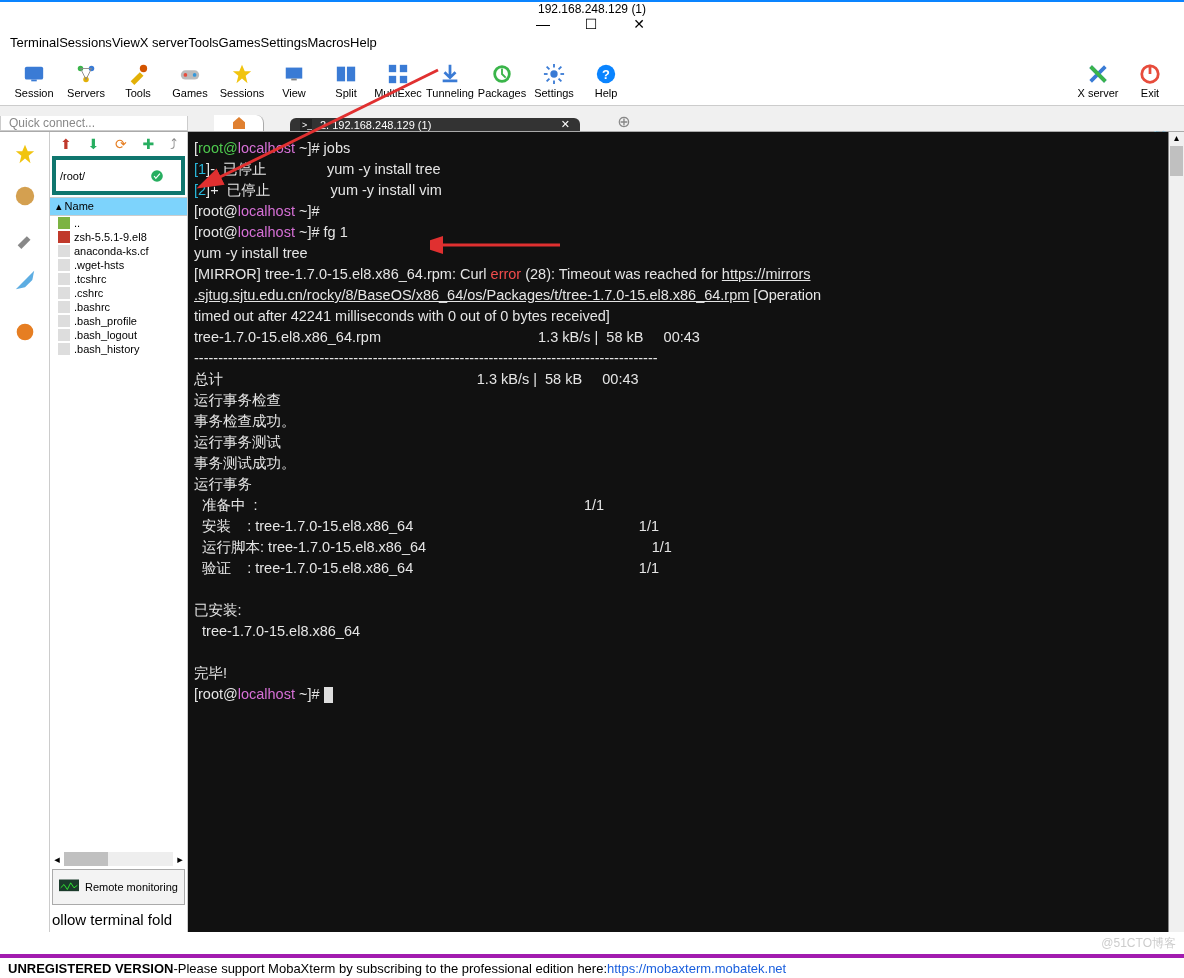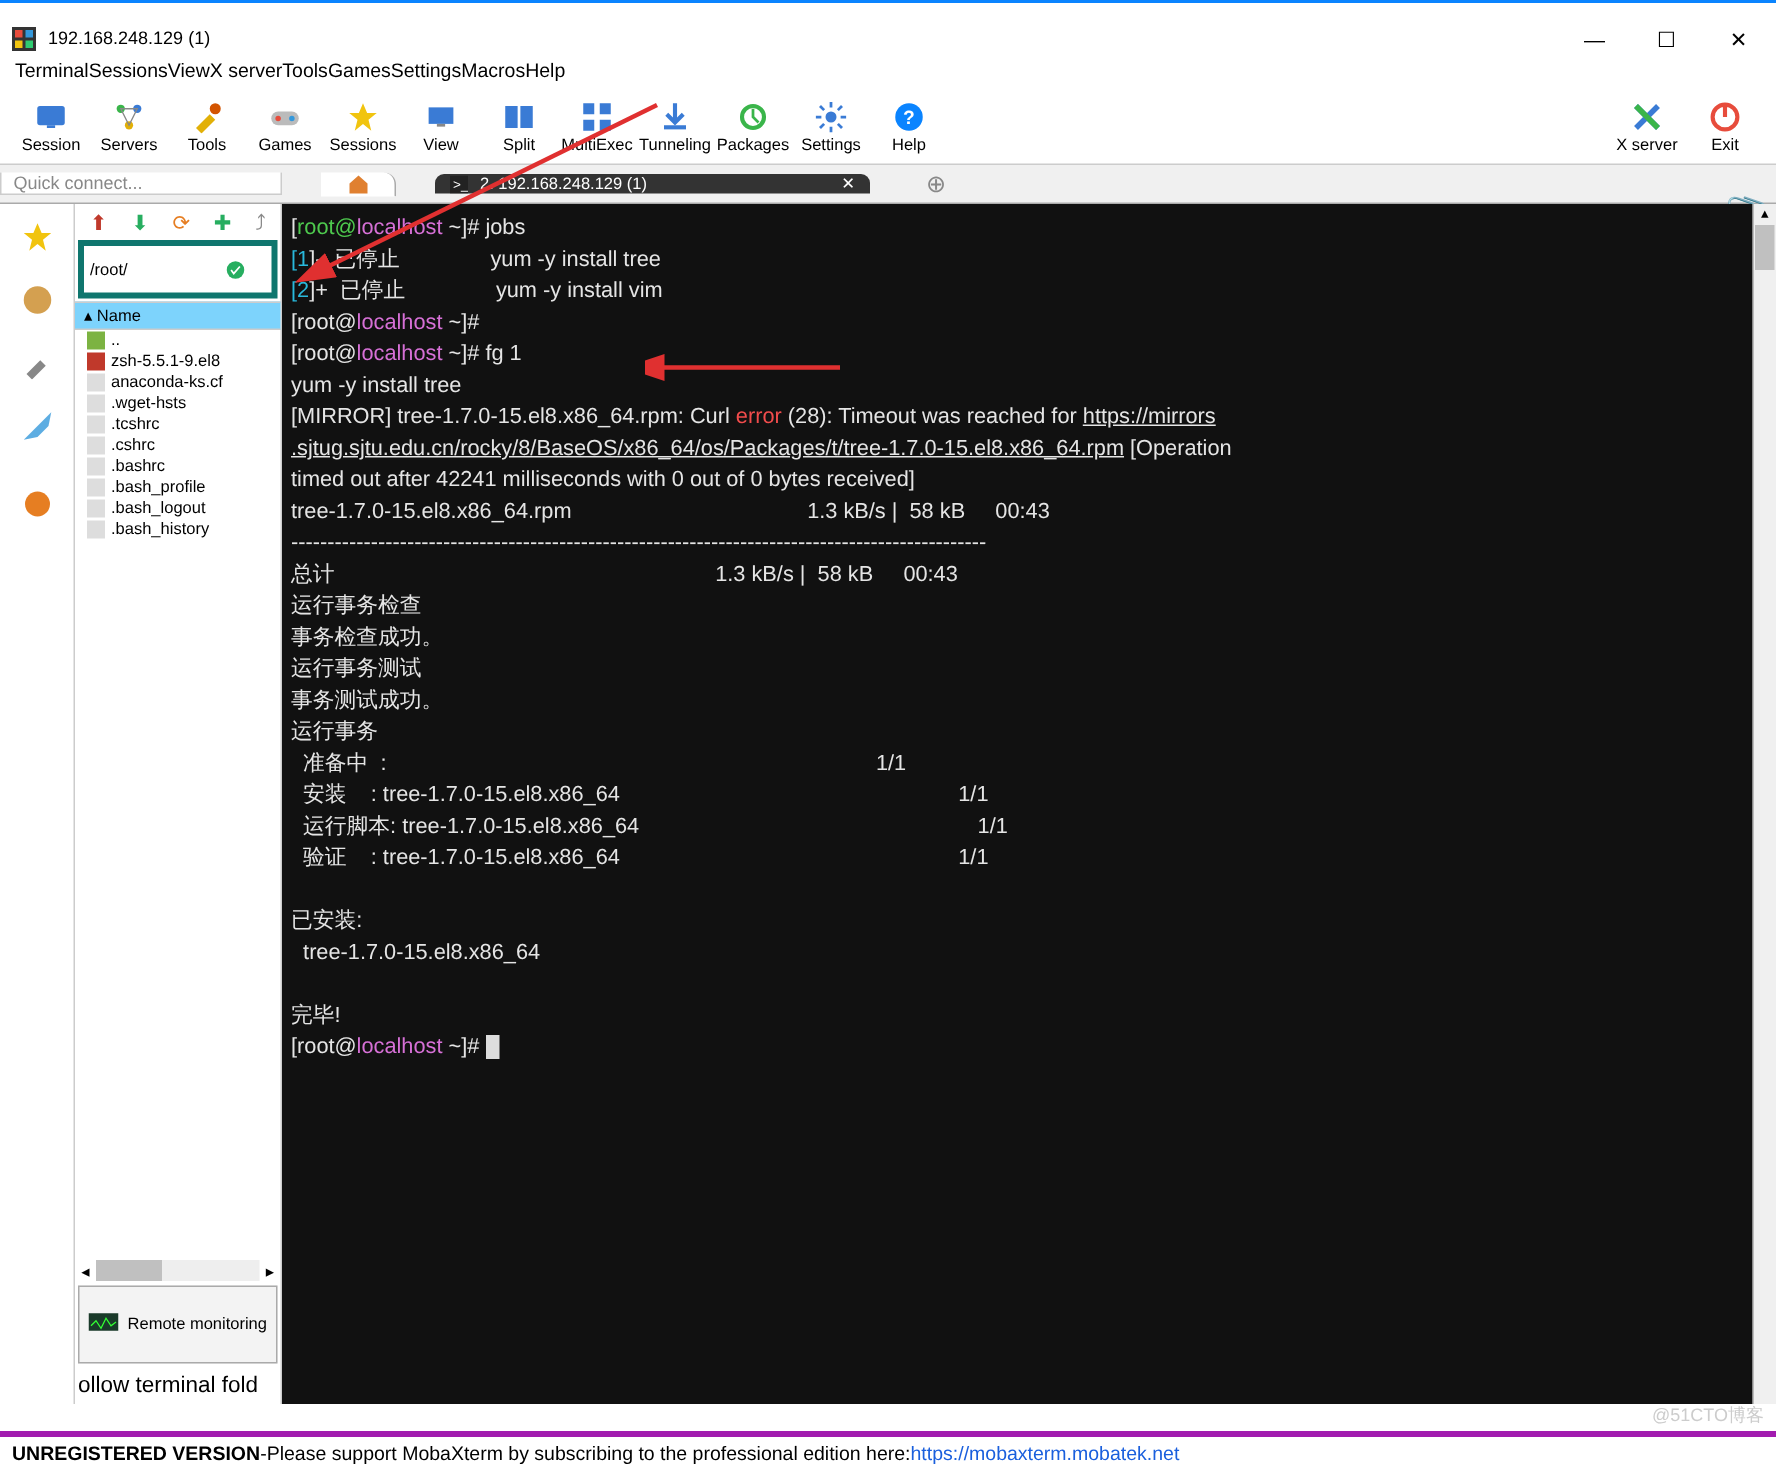--- a/index.html
+++ b/index.html
@@ -1,36 +1,36 @@
 <!DOCTYPE html>
 <html><head>
 <meta charset="utf-8">
 <style>
   * { box-sizing: border-box; margin: 0; padding: 0; font-family: "Segoe UI", Tahoma, sans-serif; }
   body { width: 1184px; height: 978px; background: #fff; overflow: hidden; position: relative; }
   
   
-  .title-bar { height: 30px; display: flex; align-items: flex-start; padding: 16px 8px; border-top: 2px solid #0a84ff; }
+  .title-bar { height: 30px; display: flex; align-items: center; padding: 0 8px; border-top: 2px solid #0a84ff; flex-direction: column; }
   .title-bar .app-icon { width: 16px; height: 16px; margin-right: 8px; }
   .title-bar .title { font-size: 12px; flex: 1; }
   .win-ctrls { display: flex; gap: 18px; margin-right: 2px; }
   .win-ctrls span { width: 30px; text-align: center; font-size: 14px; cursor: default; }
 
   
   .menu-bar { height: 24px; display: flex; align-items: center; padding: 0 10px; font-size: 13px; }
   .menu-bar span { cursor: default; }
 
   
   .toolbar { height: 52px; display: flex; align-items: center; padding: 2px 8px 0 8px; border-bottom: 1px solid #ccc; }
   .toolbar .btn { width: 52px; text-align: center; font-size: 11px; display: flex; flex-direction: column; align-items: center; gap: 2px; cursor: default; }
   .toolbar .btn svg, .toolbar .btn .icon { width: 22px; height: 22px; }
   .toolbar .spacer { flex: 1; }
 
   
-  .tab-row { height: 26px; background: #f0f0f0; display: flex; align-items: center; border-bottom: 1px solid #aaa; gap: 26px; }
+  .tab-row { height: 26px; background: #f0f0f0; display: flex; align-items: flex-end; border-bottom: 1px solid #aaa; gap: 26px; }
   .quick-connect { width: 188px; padding: 0 8px; color: #888; font-size: 12px; display: flex; align-items: center; border: 1px solid #ccc; border-top: none; background: #fff; }
   .home-tab { width: 50px; background: #fff; border-right: 1px solid #aaa; display:flex; align-items:center; justify-content:center; border-radius: 0 8px 0 0; }
   .active-tab { background: #333; color: #fff; font-size: 11px; padding: 0 10px; display: flex; align-items: center; gap: 8px; border-radius: 6px 6px 0 0; min-width: 290px; }
   .active-tab .close { margin-left: auto; }
   .new-tab { width: 36px; display:flex; align-items:center; justify-content:center; color:#888; }
 
   
   .main { display: flex; height: 800px; }
   
   
@@ -43,21 +43,21 @@
   .fp-icons span { font-size: 14px; }
   .fp-path { height: 39px; display:flex; align-items:center; border: 4px solid #0f766e; margin: 0 2px; padding: 0 4px; }
   .fp-path input { border:none; outline:none; width: 90px; font-size:11px; }
   .fp-header { background:#7dd3fc; border-bottom:1px solid #ccc; border-top:1px solid #ccc; padding: 2px 6px; margin-top:2px; }
   .fp-list { flex:1; overflow:hidden; }
   .fp-list .row { padding: 1px 2px 1px 8px; white-space:nowrap; display:flex; align-items:center; gap:4px; }
   .fp-list .fi { width:12px; height:12px; background:#ddd; flex-shrink:0; }
   .fp-scroll { height:16px; display:flex; align-items:center; }
   .fp-scroll .track { flex:1; background:#eee; height:14px; position:relative; }
   .fp-scroll .thumb { position:absolute; left:0; width:40%; height:100%; background:#c0c0c0; }
-  .remote-mon { height: 52px; display:flex; align-items:center; justify-content:center; gap:6px; border:1px solid #aaa; margin:2px; background:#f3f3f3; font-size:11px; text-align:left; }
+  .remote-mon { height: 36px; display:flex; align-items:center; justify-content:center; gap:6px; border:1px solid #aaa; margin:2px; background:#f3f3f3; font-size:11px; text-align:left; }
   .follow { padding: 4px 2px; font-size: 15px; white-space: nowrap; overflow:hidden; }
 
   
   .terminal-wrap { flex:1; display:flex; }
   .terminal { flex:1; background: #111; color: #ddd; font-family: Consolas, "Courier New", monospace; font-size: 14.5px; line-height: 20px; padding: 6px 4px 6px 6px; white-space: pre; overflow: hidden; position:relative; }
   .term-scroll { width: 16px; background:#f0f0f0; border-left:1px solid #888; position:relative; }
   .term-scroll .thumb { position:absolute; top:0; left:1px; right:1px; height:30px; background:#c0c0c0; }
   .c-white { color:#e5e5e5; }
   .c-green { color:#4ec94e; }
   .c-magenta { color:#d670d6; }

